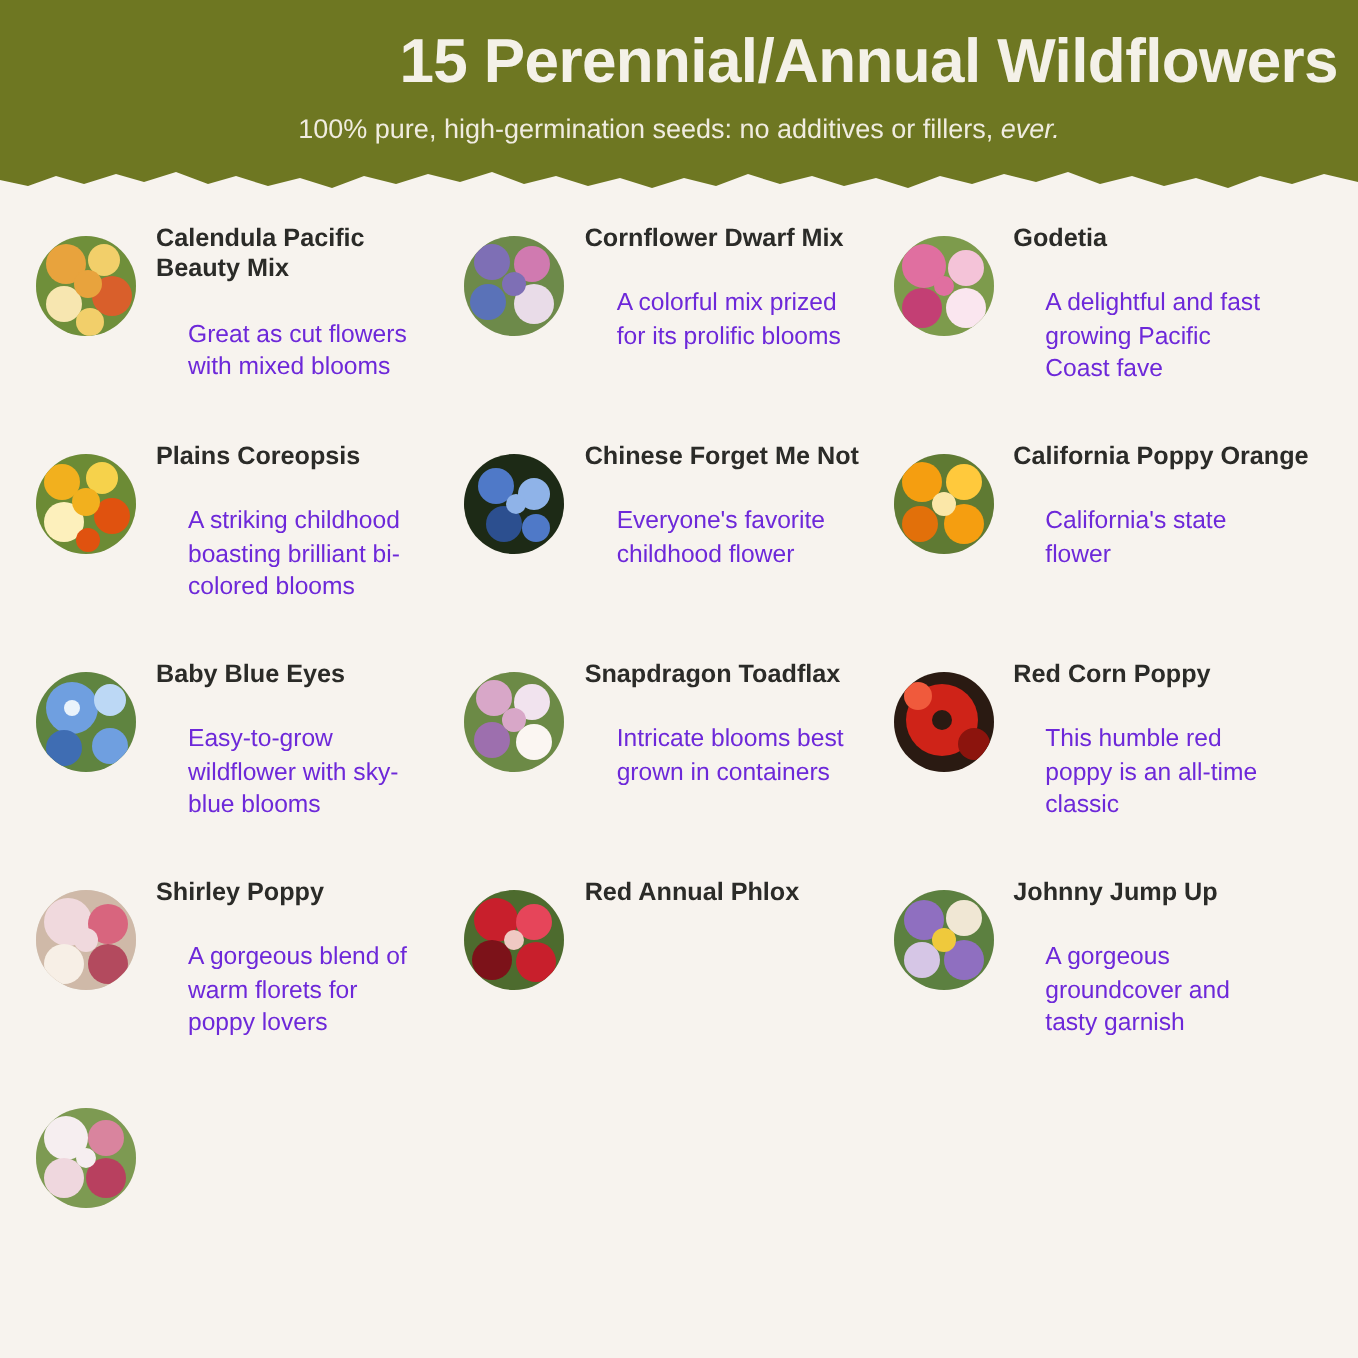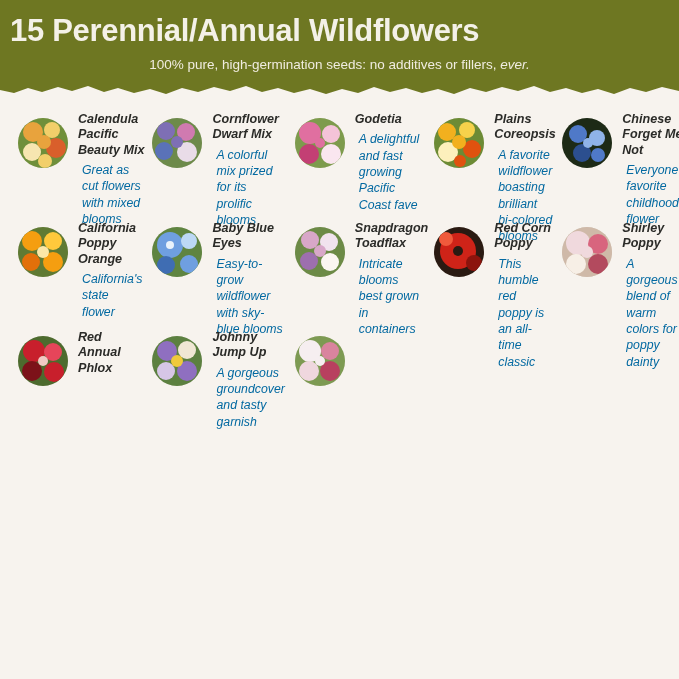--- a/index.html
+++ b/index.html
@@ -27,21 +27,21 @@
     height: 98px;
     background: #6e7722;
     box-sizing: border-box;
     padding-top: 14px;
     overflow: hidden;
   }
   .banner-title {
     color: #f4f1e8;
     font-size: 31px;
     font-weight: bold;
-    text-align: left;
+    text-align: right;
     letter-spacing: -0.3px;
     line-height: 1.1;
     margin: 0;
     padding: 0 10px;
   }
   .banner-sub {
     color: #f0ece0;
     font-size: 13.5px;
     text-align: center;
     margin-top: 9px;
@@ -63,25 +63,24 @@
 
   
   .grid {
     position: absolute;
     top: 112px;
     left: 0;
     width: 679px;
     padding: 0 18px;
     box-sizing: border-box;
     display: grid;
-    grid-template-columns: repeat(5, 1fr);
+    grid-template-columns: repeat(3, 1fr);
     grid-auto-rows: 109px;
     column-gap: 0px;
     row-gap: 0px;
-    font-style: italic;
   }
   .item {
     display: flex;
     align-items: flex-start;
     padding-right: 6px;
     box-sizing: border-box;
   }
   .thumb {
     width: 50px;
     height: 50px;
@@ -103,23 +102,23 @@
   }
   .item-title {
     font-size: 12.6px;
     font-weight: bold;
     color: #2b2b28;
     line-height: 1.22;
     margin: 0 0 2px 0;
   }
   .item-desc {
     font-size: 12.3px;
-    color: #0369a1;
+    color: #6d28d9;
     line-height: 1.33;
-    margin: 4px;
+    margin: 16px;
   }
 </style>
 </head>
 <body>
 
 <div class="page">
 
   <div class="banner">
     <div class="banner-title">15 Perennial/Annual Wildflowers</div>
     <div class="banner-sub"><span>100% pure, high-germination seeds: no additives or fillers, </span><em>ever.</em></div>
@@ -189,21 +188,21 @@
             <circle cx="13" cy="14" r="9" fill="#f2b01e"></circle>
             <circle cx="33" cy="12" r="8" fill="#f6d24b"></circle>
             <circle cx="38" cy="31" r="9" fill="#e0520f"></circle>
             <circle cx="14" cy="34" r="10" fill="#fdf0bc"></circle>
             <circle cx="25" cy="24" r="7" fill="#f2b01e"></circle>
             <circle cx="26" cy="43" r="6" fill="#e0520f"></circle>
           </svg>
       </div>
       <div class="item-text">
         <p class="item-title">Plains Coreopsis</p>
-        <p class="item-desc">A favorite wildflower boasting brilliant bi-colored blooms</p>
+        <p class="item-desc">A striking childhood boasting brilliant bi-colored blooms</p>
       </div>
     </div>
 
     <div class="item">
       <div class="thumb">
         <svg viewBox="0 0 50 50">
             <rect width="50" height="50" fill="#1d2a16"></rect>
             <circle cx="16" cy="16" r="9" fill="#4f79c8"></circle>
             <circle cx="35" cy="20" r="8" fill="#8fb3e8"></circle>
             <circle cx="20" cy="35" r="9" fill="#2c4f8f"></circle>
@@ -290,21 +289,21 @@
             <rect width="50" height="50" fill="#cfb9a8"></rect>
             <circle cx="16" cy="16" r="12" fill="#f0d9dd"></circle>
             <circle cx="36" cy="17" r="10" fill="#d8657e"></circle>
             <circle cx="14" cy="37" r="10" fill="#f7efe6"></circle>
             <circle cx="36" cy="37" r="10" fill="#b34a5e"></circle>
             <circle cx="25" cy="25" r="6" fill="#f0d9dd"></circle>
           </svg>
       </div>
       <div class="item-text">
         <p class="item-title">Shirley Poppy</p>
-        <p class="item-desc">A gorgeous blend of warm colors for poppy dainty</p>
+        <p class="item-desc">A gorgeous blend of warm florets for poppy lovers</p>
       </div>
     </div>
 
     <div class="item">
       <div class="thumb">
         <svg viewBox="0 0 50 50">
             <rect width="50" height="50" fill="#4d6b2e"></rect>
             <circle cx="16" cy="15" r="11" fill="#c81f2c"></circle>
             <circle cx="35" cy="16" r="9" fill="#e6455a"></circle>
             <circle cx="14" cy="35" r="10" fill="#7c1219"></circle>

